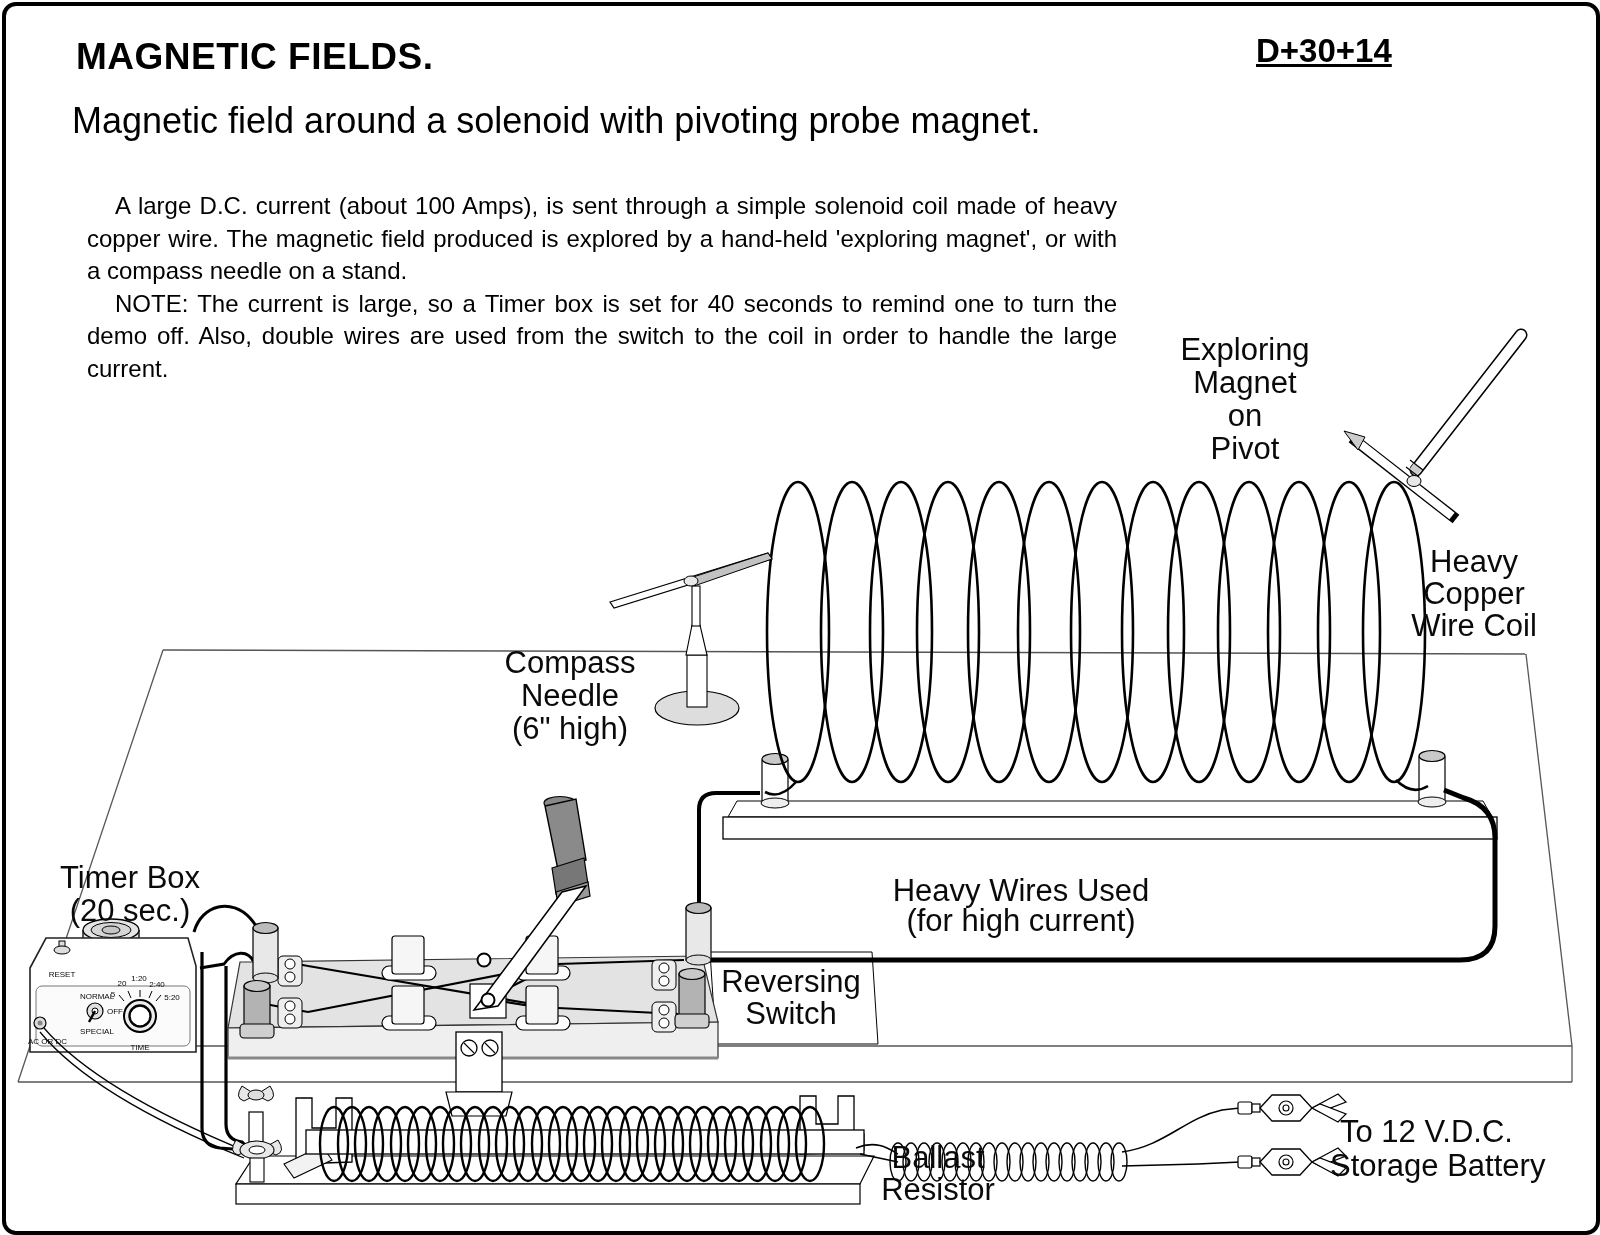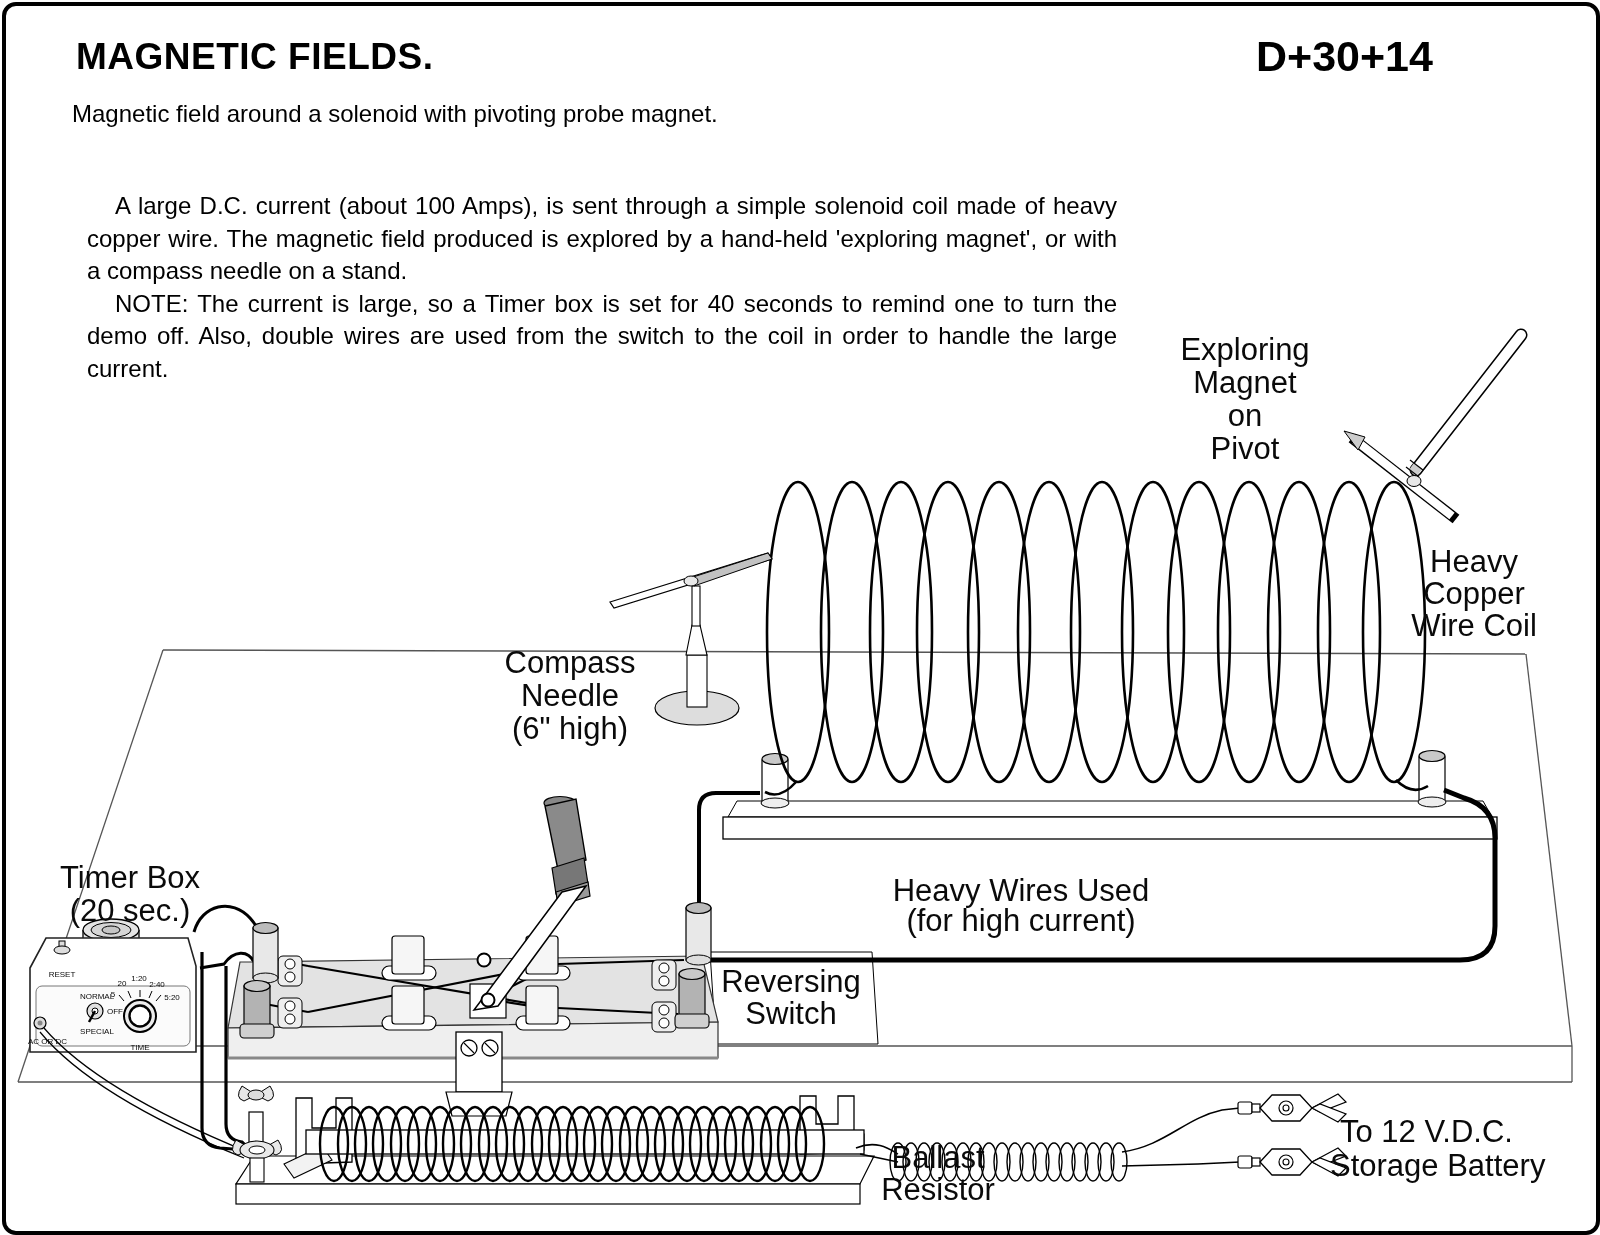--- a/index.html
+++ b/index.html
@@ -1,22 +1,22 @@
 <!DOCTYPE html>
 <html><head>
 <meta charset="utf-8">
 <style>
   html,body{margin:0;padding:0;background:#fff;}
   .page{position:relative;width:1600px;height:1235px;background:#fff;overflow:hidden;
         font-family:"Liberation Sans", sans-serif;color:#000;}
   .border{position:absolute;left:2px;top:2px;width:1590px;height:1225px;
           border:4px solid #000;border-radius:14px;}
   .title{position:absolute;left:76px;top:36px;font-size:37px;font-weight:bold;letter-spacing:.5px;}
-  .code{position:absolute;left:1256px;top:32px;font-size:43px;font-weight:bold;}
-  .subtitle{position:absolute;left:72px;top:100px;font-size:24px;}
+  .code{position:absolute;left:1256px;top:32px;font-size:33px;font-weight:bold;text-decoration:underline;}
+  .subtitle{position:absolute;left:72px;top:100px;font-size:36px;}
   .paras{position:absolute;left:87px;top:190px;width:1030px;font-size:24px;line-height:32.6px;
          text-align:justify;}
   .paras p{margin:0;text-indent:28px;}
   svg{position:absolute;left:0;top:0;}
   svg text{font-family:"Liberation Sans", sans-serif;fill:#0a0a0a;}
   .lbl{font-size:31px;}
   .teeny{font-size:8px;}
 </style>
 </head>
 <body>

